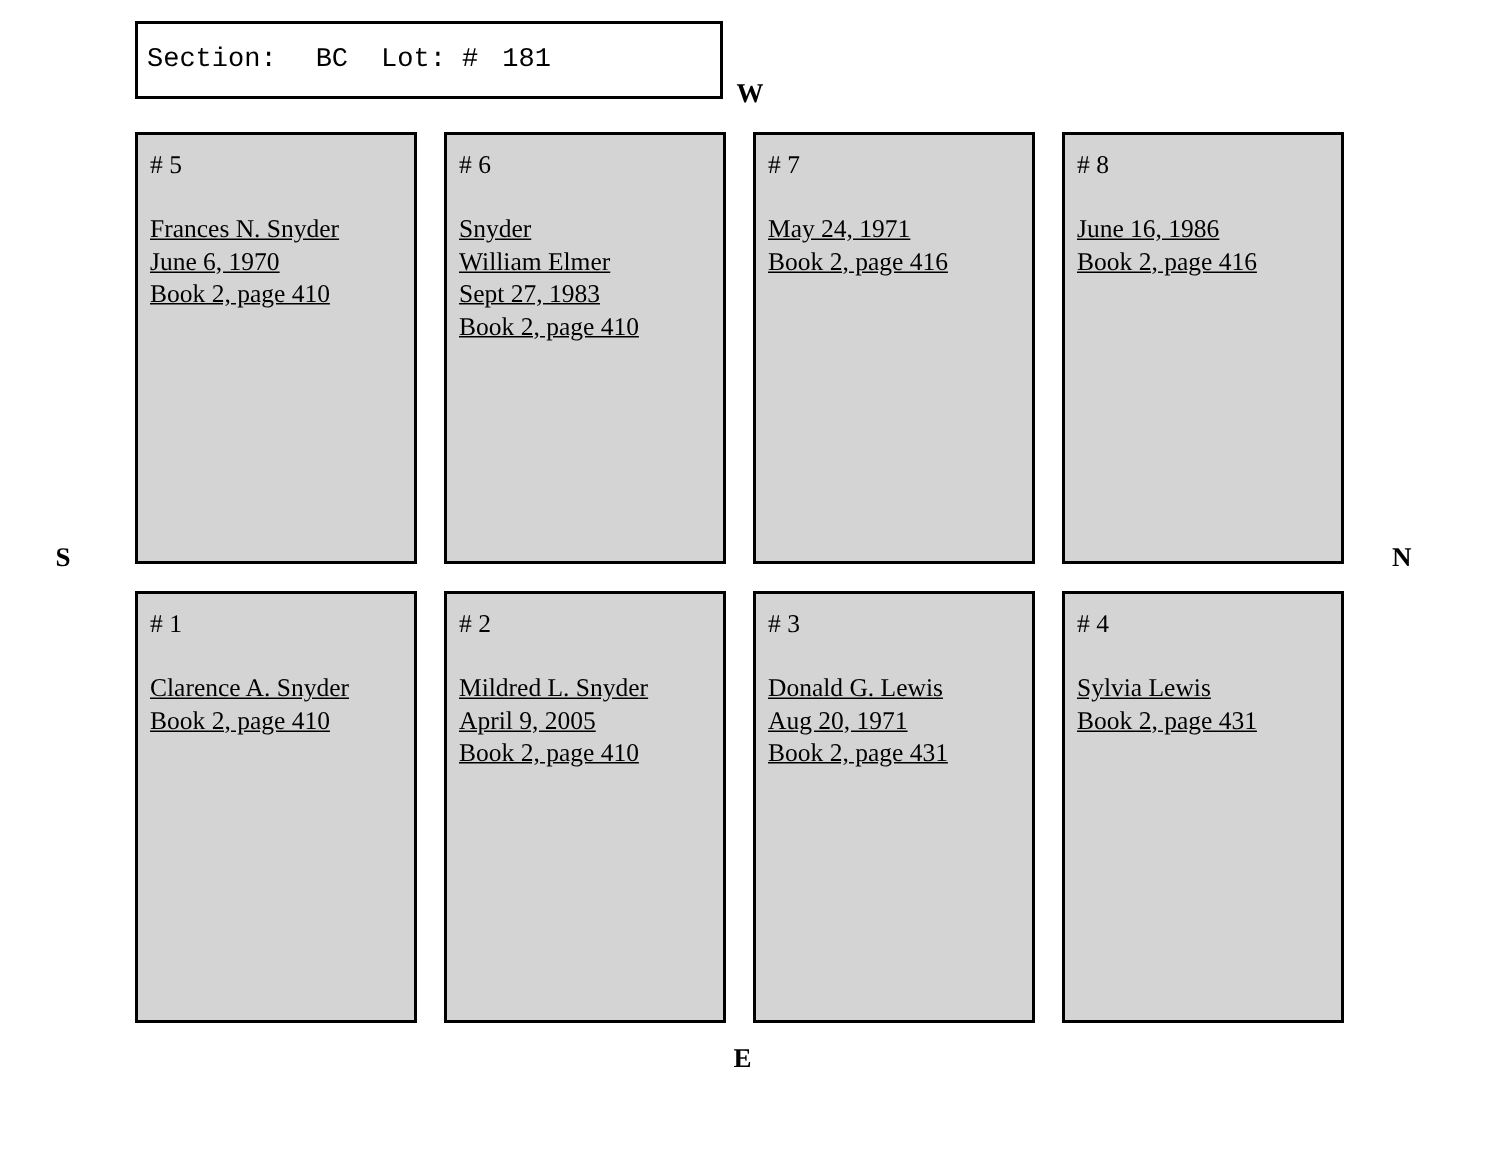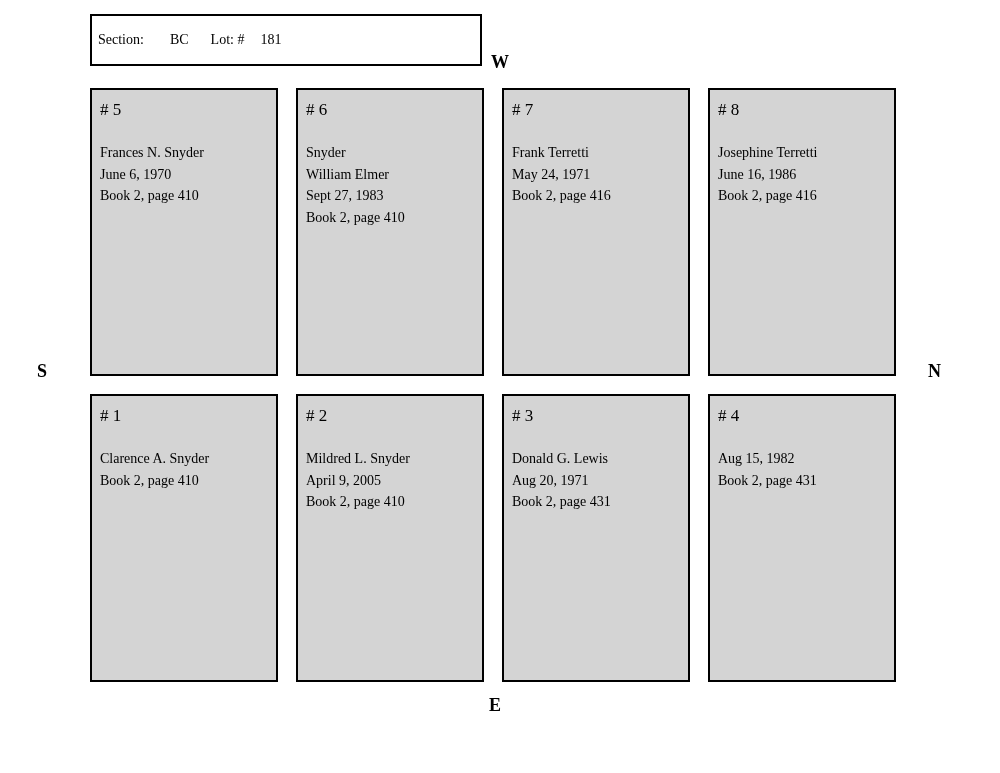--- a/index.html
+++ b/index.html
@@ -24,22 +24,23 @@
     top: 14px;
     width: 392px;
     height: 52px;
     border: 2px solid #000;
     background: #ffffff;
     display: flex;
     align-items: center;
     padding-left: 6px;
   }
   #header-box .lbl {
-    font-size: 14px;
+    font-size: 18px;
     white-space: pre;
+    font-family: Liberation Mono, monospace;
   }
   .hdr-gap-1 { display: inline-block; width: 26px; }
   .hdr-gap-2 { display: inline-block; width: 22px; }
   .hdr-gap-3 { display: inline-block; width: 16px; }
 
   
   .compass {
     position: absolute;
     font-size: 18px;
     font-weight: bold;
@@ -69,22 +70,23 @@
   }
   .plot:last-child { margin-right: 0; }
 
   .plot-num {
     font-size: 17px;
     line-height: 20px;
     margin-bottom: 22px;
     white-space: pre;
   }
   .plot-lines {
-    font-size: 14px;
+    font-size: 17px;
     line-height: 21.5px;
+    text-decoration: underline;
   }
   .plot-lines div { white-space: pre; }
 </style>
 </head>
 <body>
 
 <div id="header-box">
   <span class="lbl">Section:</span>
   <span class="hdr-gap-1"></span>
   <span class="lbl">BC</span>
@@ -113,29 +115,27 @@
     <div class="plot-lines">
       <div>Snyder</div>
       <div>William Elmer</div>
       <div>Sept 27, 1983</div>
       <div>Book 2, page 410</div>
     </div>
   </div>
   <div class="plot">
     <div class="plot-num"># 7</div>
     <div class="plot-lines">
-      <div>Frank Terretti</div>
       <div>May 24, 1971</div>
       <div>Book 2, page 416</div>
     </div>
   </div>
   <div class="plot">
     <div class="plot-num"># 8</div>
     <div class="plot-lines">
-      <div>Josephine Terretti</div>
       <div>June 16, 1986</div>
       <div>Book 2, page 416</div>
     </div>
   </div>
 </div>
 
 <div id="plots-bottom">
   <div class="plot">
     <div class="plot-num"># 1</div>
     <div class="plot-lines">
@@ -155,17 +155,17 @@
     <div class="plot-num"># 3</div>
     <div class="plot-lines">
       <div>Donald G. Lewis</div>
       <div>Aug 20, 1971</div>
       <div>Book 2, page 431</div>
     </div>
   </div>
   <div class="plot">
     <div class="plot-num"># 4</div>
     <div class="plot-lines">
-      <div>Aug 15, 1982</div>
+      <div>Sylvia Lewis</div>
       <div>Book 2, page 431</div>
     </div>
   </div>
 </div>
 
 </body></html>

